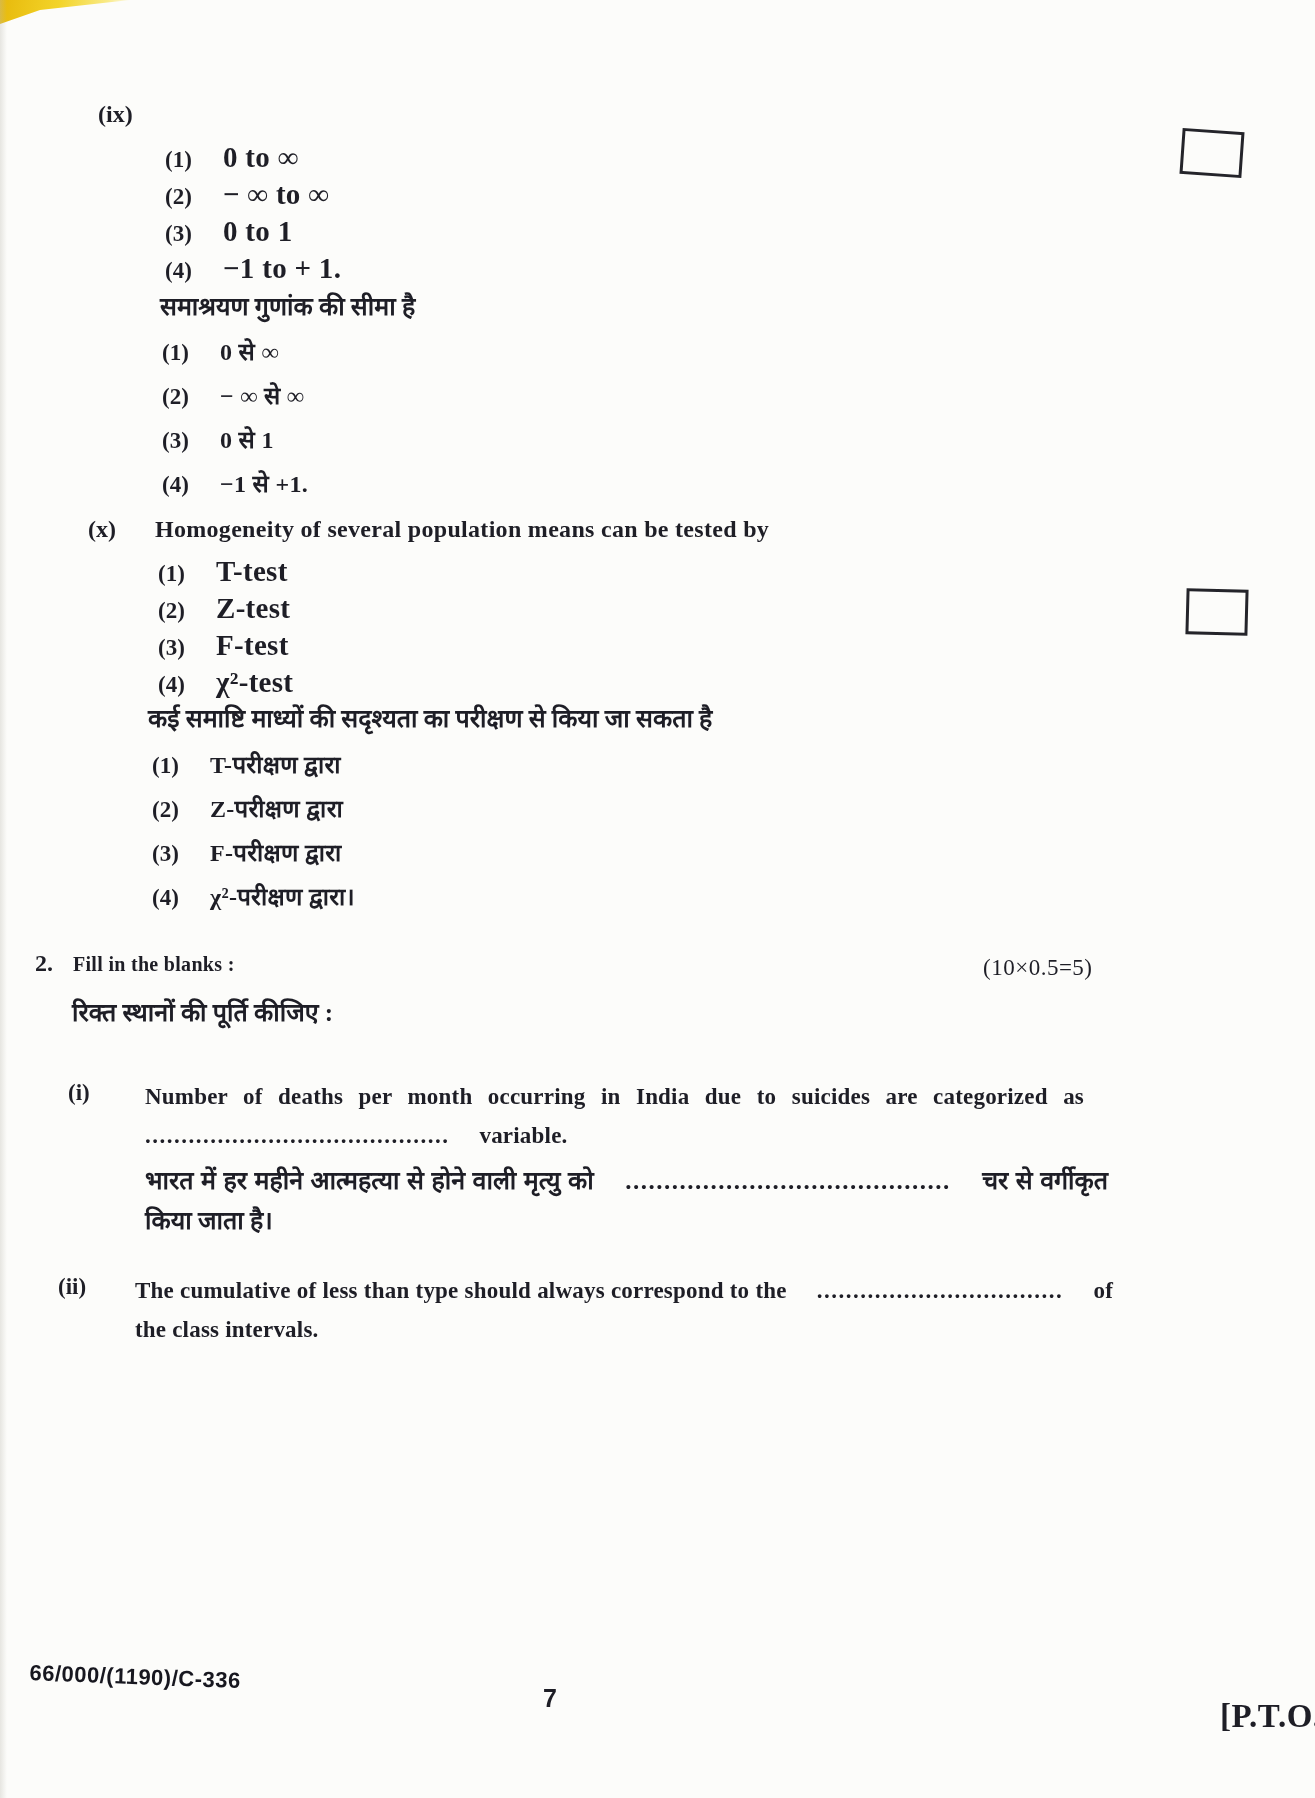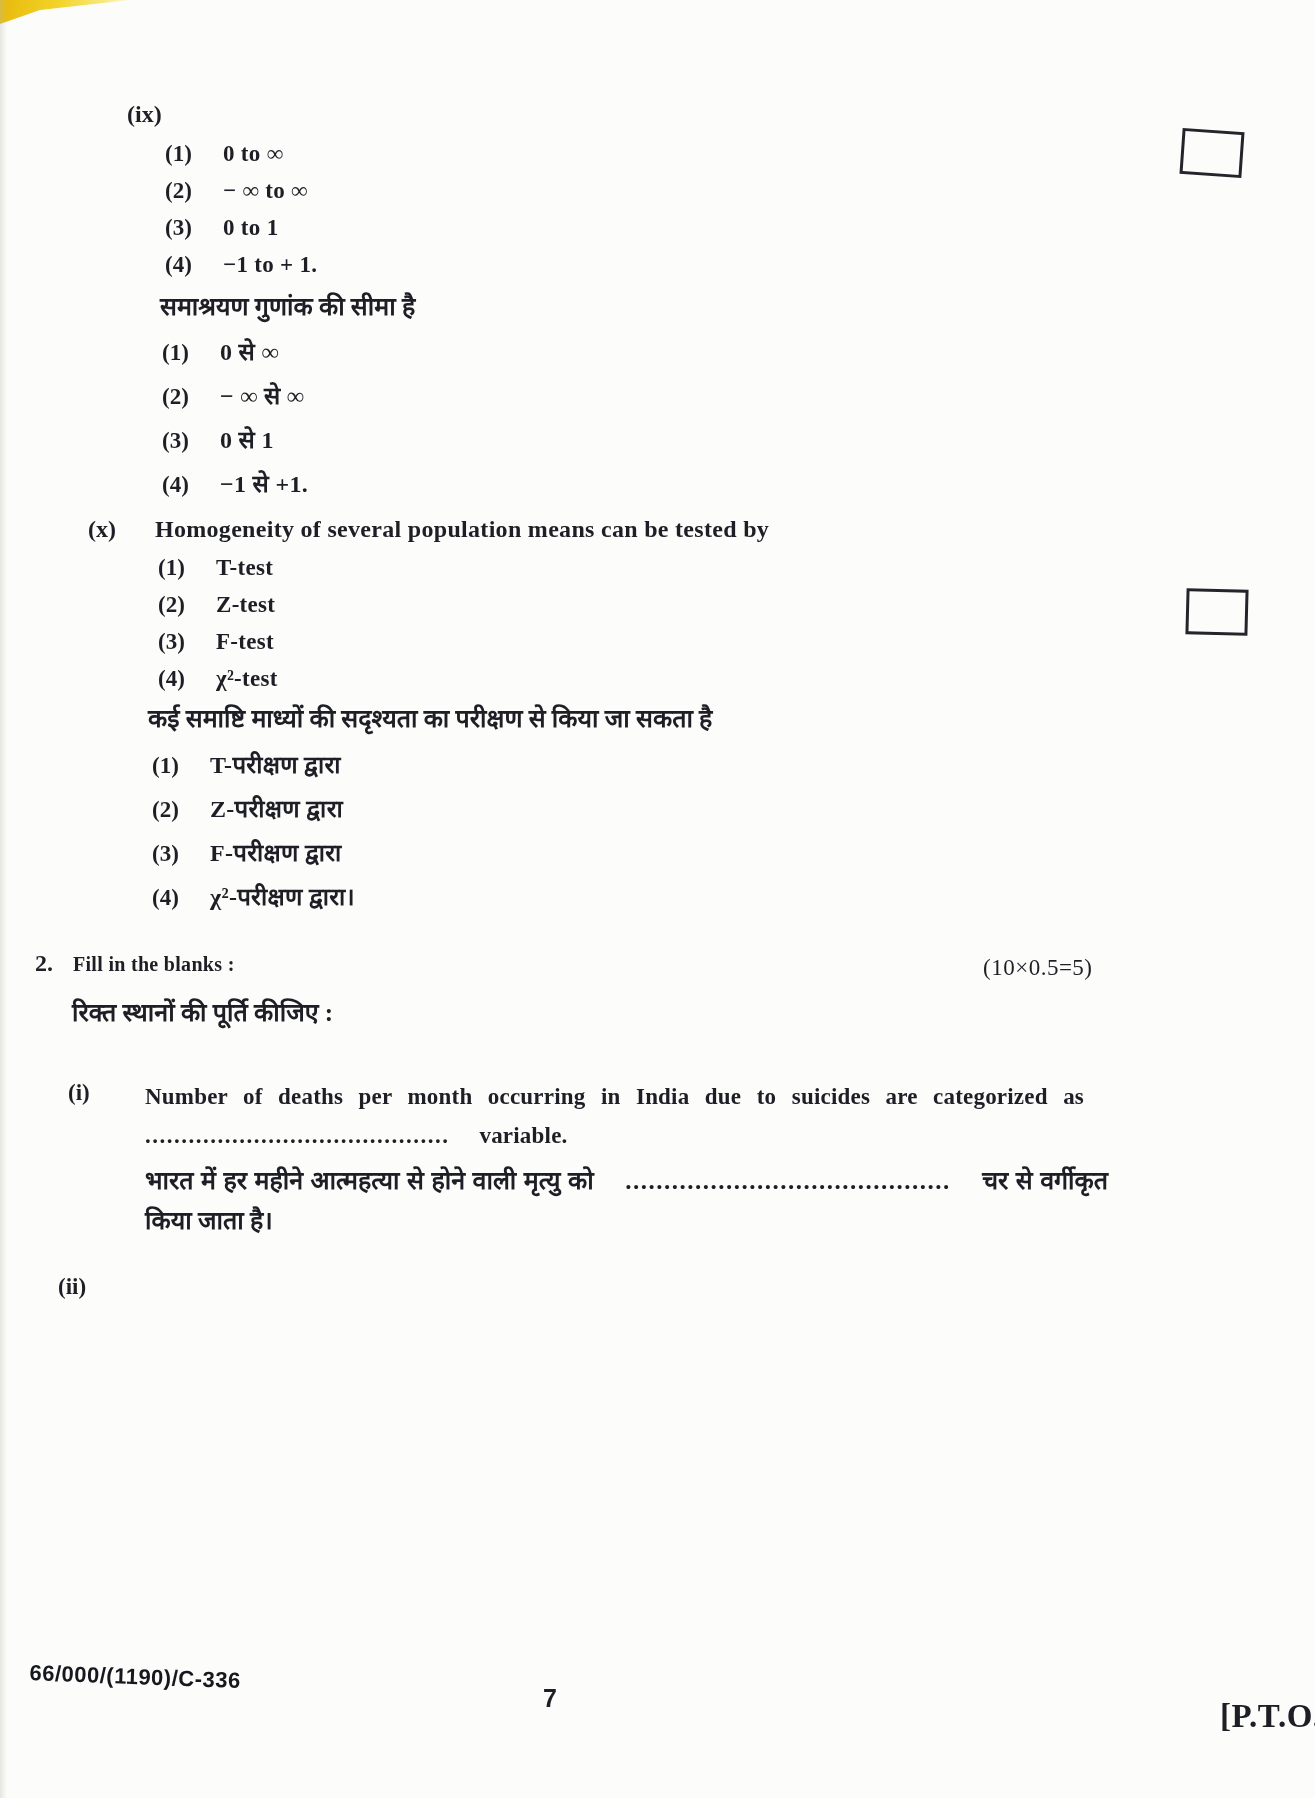--- a/index.html
+++ b/index.html
@@ -23,21 +23,21 @@
     background:linear-gradient(to right,rgba(190,188,178,0.35),rgba(190,188,178,0));
   }
   
   .qrow{display:flex;align-items:baseline;}
   .qlabel{font-size:24px;font-weight:700;flex:0 0 70px;}
   .qtext{font-size:24px;font-weight:700;letter-spacing:0.3px;white-space:nowrap;}
   
   .opts{display:flex;flex-direction:column;}
   .opt{display:flex;align-items:baseline;height:37px;}
   .opt .num{flex:0 0 58px;font-size:23px;font-weight:700;}
-  .opt .val{font-size:23px;font-weight:700;letter-spacing:0.3px;}
+  .opt .val{font-size:29px;font-weight:700;letter-spacing:0.3px;}
   .opts.hi .opt{height:44px;}
   .opts.hi .opt .val{font-size:24px;text-align:right;}
   .hihead{font-size:25px;font-weight:700;white-space:nowrap;}
   
   .ansbox{
     position:absolute;width:56px;height:40px;
     border:3.5px solid #24242a;background:transparent;
   }
   
   .secrow{display:flex;align-items:baseline;}
@@ -57,21 +57,21 @@
   }
   .page-num{font-family:"Liberation Sans", sans-serif;font-size:25px;font-weight:700;}
   .pto{font-size:33px;font-weight:700;letter-spacing:0.5px;}
 </style>
 </head>
 <body>
 
 <div class="corner-highlight"></div>
 <div class="edge-shade-left"></div>
 
-<div class="abs qrow" style="left:98px;top:101px;margin-left:29px;">
+<div class="abs qrow" style="left:98px;top:101px;">
   <span class="qlabel">(ix)</span>
 </div>
 <div class="ansbox" style="left:1181px;top:130px;transform:rotate(4deg);"></div>
 
 <div class="abs opts" style="left:165px;top:141px;">
   <div class="opt">
     <span class="num">(1)</span>
     <span class="val">0 to ∞</span>
   </div>
   <div class="opt">
@@ -171,17 +171,22 @@
   </div>
   <div class="fill-hi">
     <span class="seg">भारत में हर महीने आत्महत्या से होने वाली मृत्यु को</span>
     <span class="blank seg">..........................................</span>
     <span>चर से वर्गीकृत किया जाता है।</span>
   </div>
 </div>
 
 <div class="abs fill-label" style="left:58px;top:1274px;">(ii)</div>
 <div class="abs" style="left:135px;top:1271px;width:978px;">
+  <div class="fill-en">
+    <span class="seg">The cumulative of less than type should always correspond to the</span>
+    <span class="blank seg">..................................</span>
+    <span>of the class intervals.</span>
+  </div>
 </div>
 
 <div class="abs footer-code" style="left:30px;top:1660px;">66/000/(1190)/C-336</div>
 <div class="abs page-num" style="left:543px;top:1684px;">7</div>
 <div class="abs pto" style="left:1220px;top:1698px;">[P.T.O.</div>
 
 </body></html>

